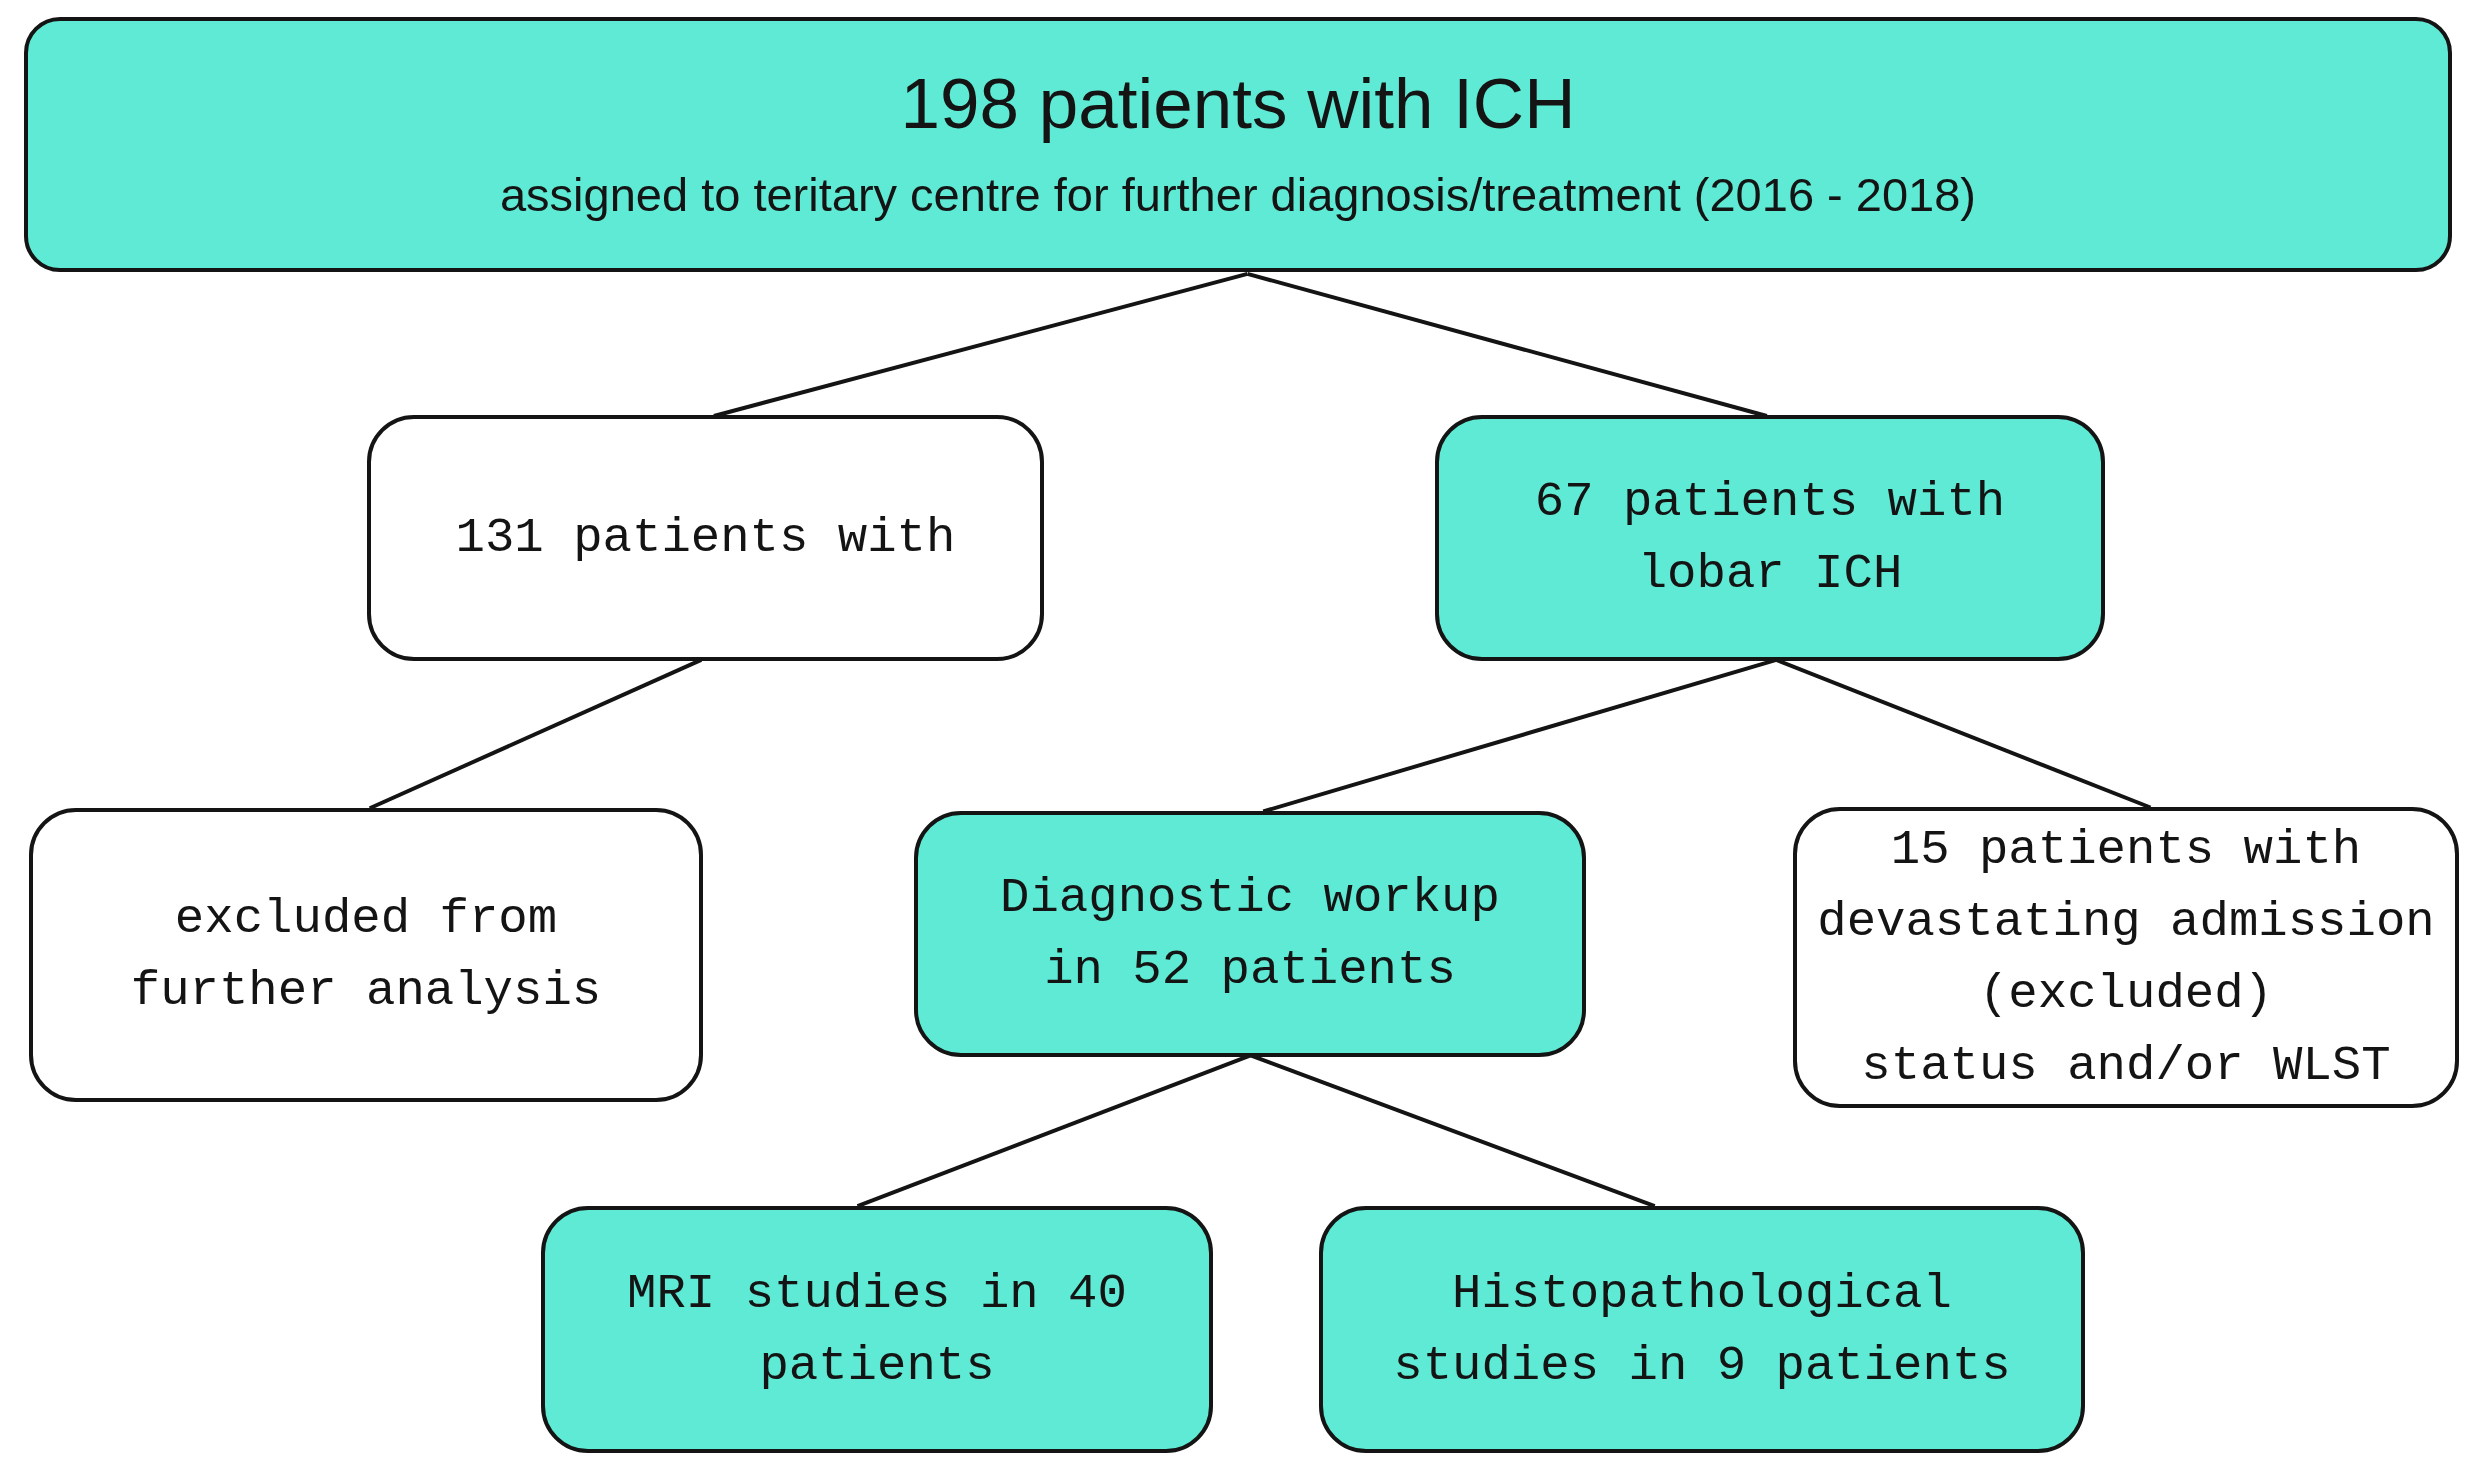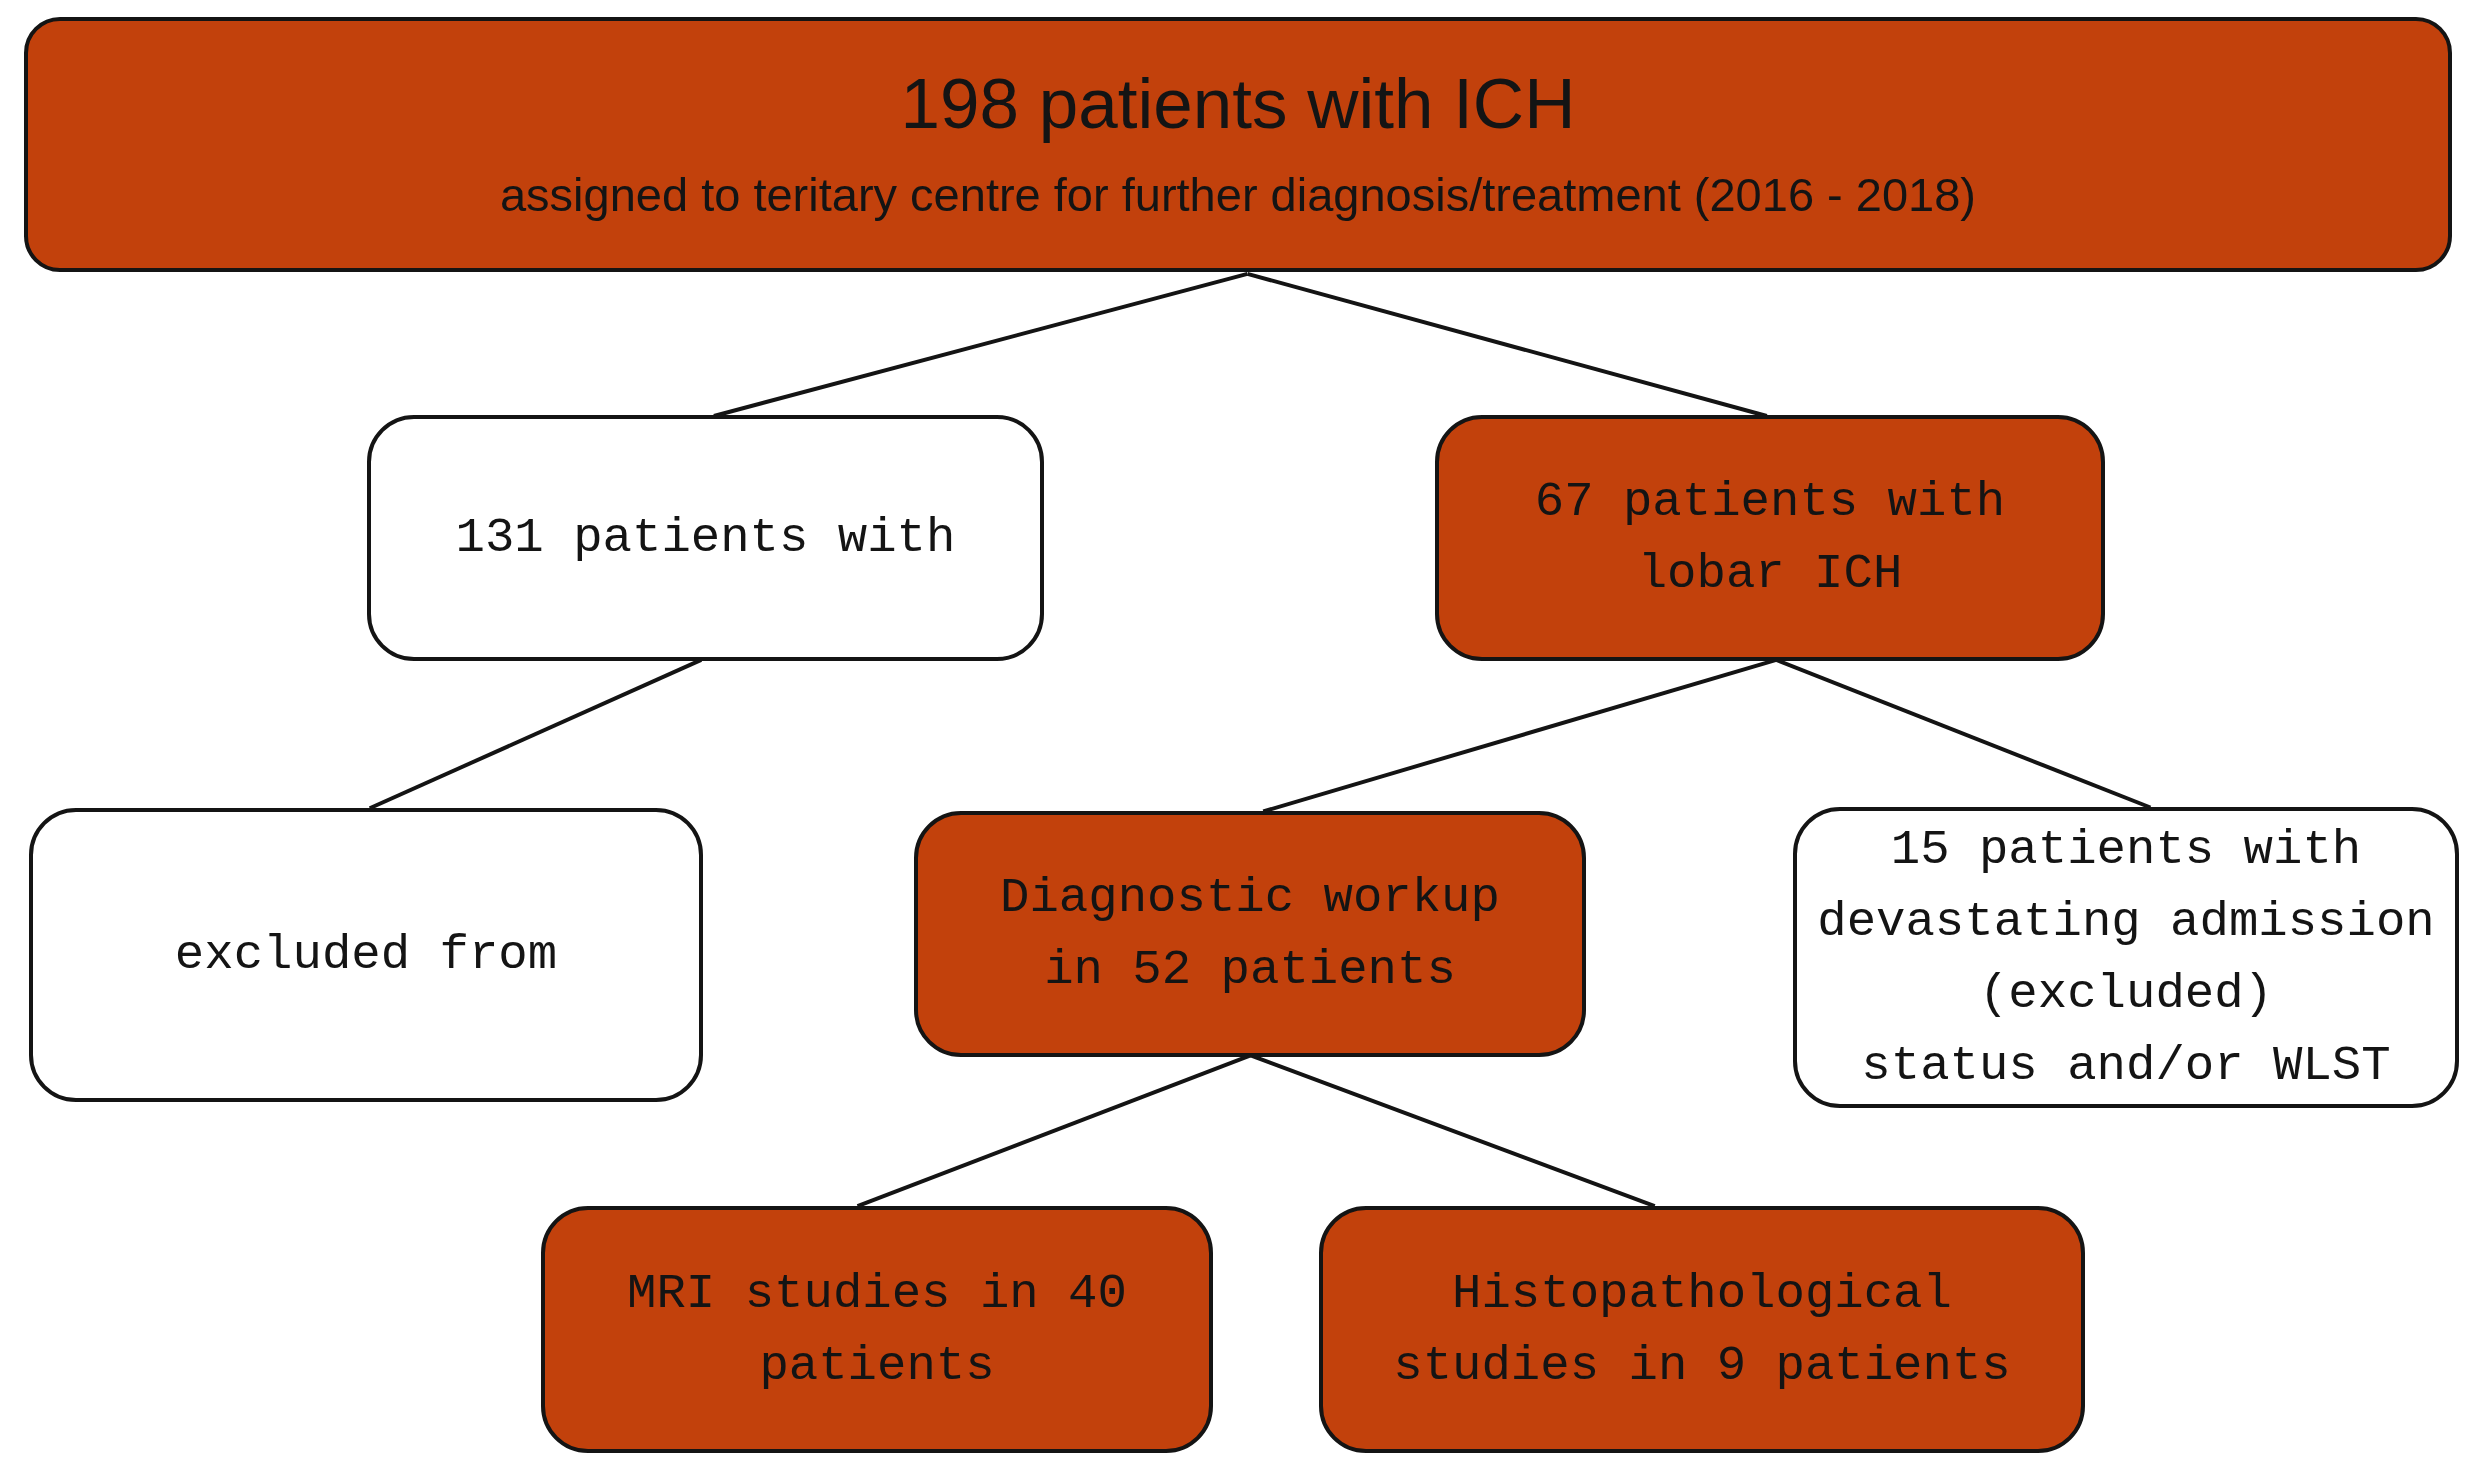--- a/index.html
+++ b/index.html
@@ -21,21 +21,21 @@
     position: absolute;
     box-sizing: border-box;
     border: 4px solid #141414;
     border-radius: 47px;
     display: flex;
     flex-direction: column;
     align-items: center;
     justify-content: center;
     text-align: center;
   }
-  .node.shaded { background: #c2410c; }
+  .node.shaded { background: #5eead4; }
   .node.plain  { background: #ffffff; }
   .node .line {
     display: block;
     font-size: 49px;
     line-height: 72px;
     white-space: nowrap;
     font-family: Liberation Mono, monospace;
   }
   .node-root {
     left: 24px; top: 17.4px;
@@ -83,20 +83,21 @@
     <span class="line">131 patients with</span>
   </div>
 
   <div class="node shaded node-lobar">
     <span class="line">67 patients with</span>
     <span class="line">lobar ICH</span>
   </div>
 
   <div class="node plain node-excluded">
     <span class="line">excluded from</span>
+    <span class="line">further analysis</span>
   </div>
 
   <div class="node shaded node-workup">
     <span class="line">Diagnostic workup</span>
     <span class="line">in 52 patients</span>
   </div>
 
   <div class="node plain node-devastating">
     <span class="line">15 patients with</span>
     <span class="line">devastating admission</span>

